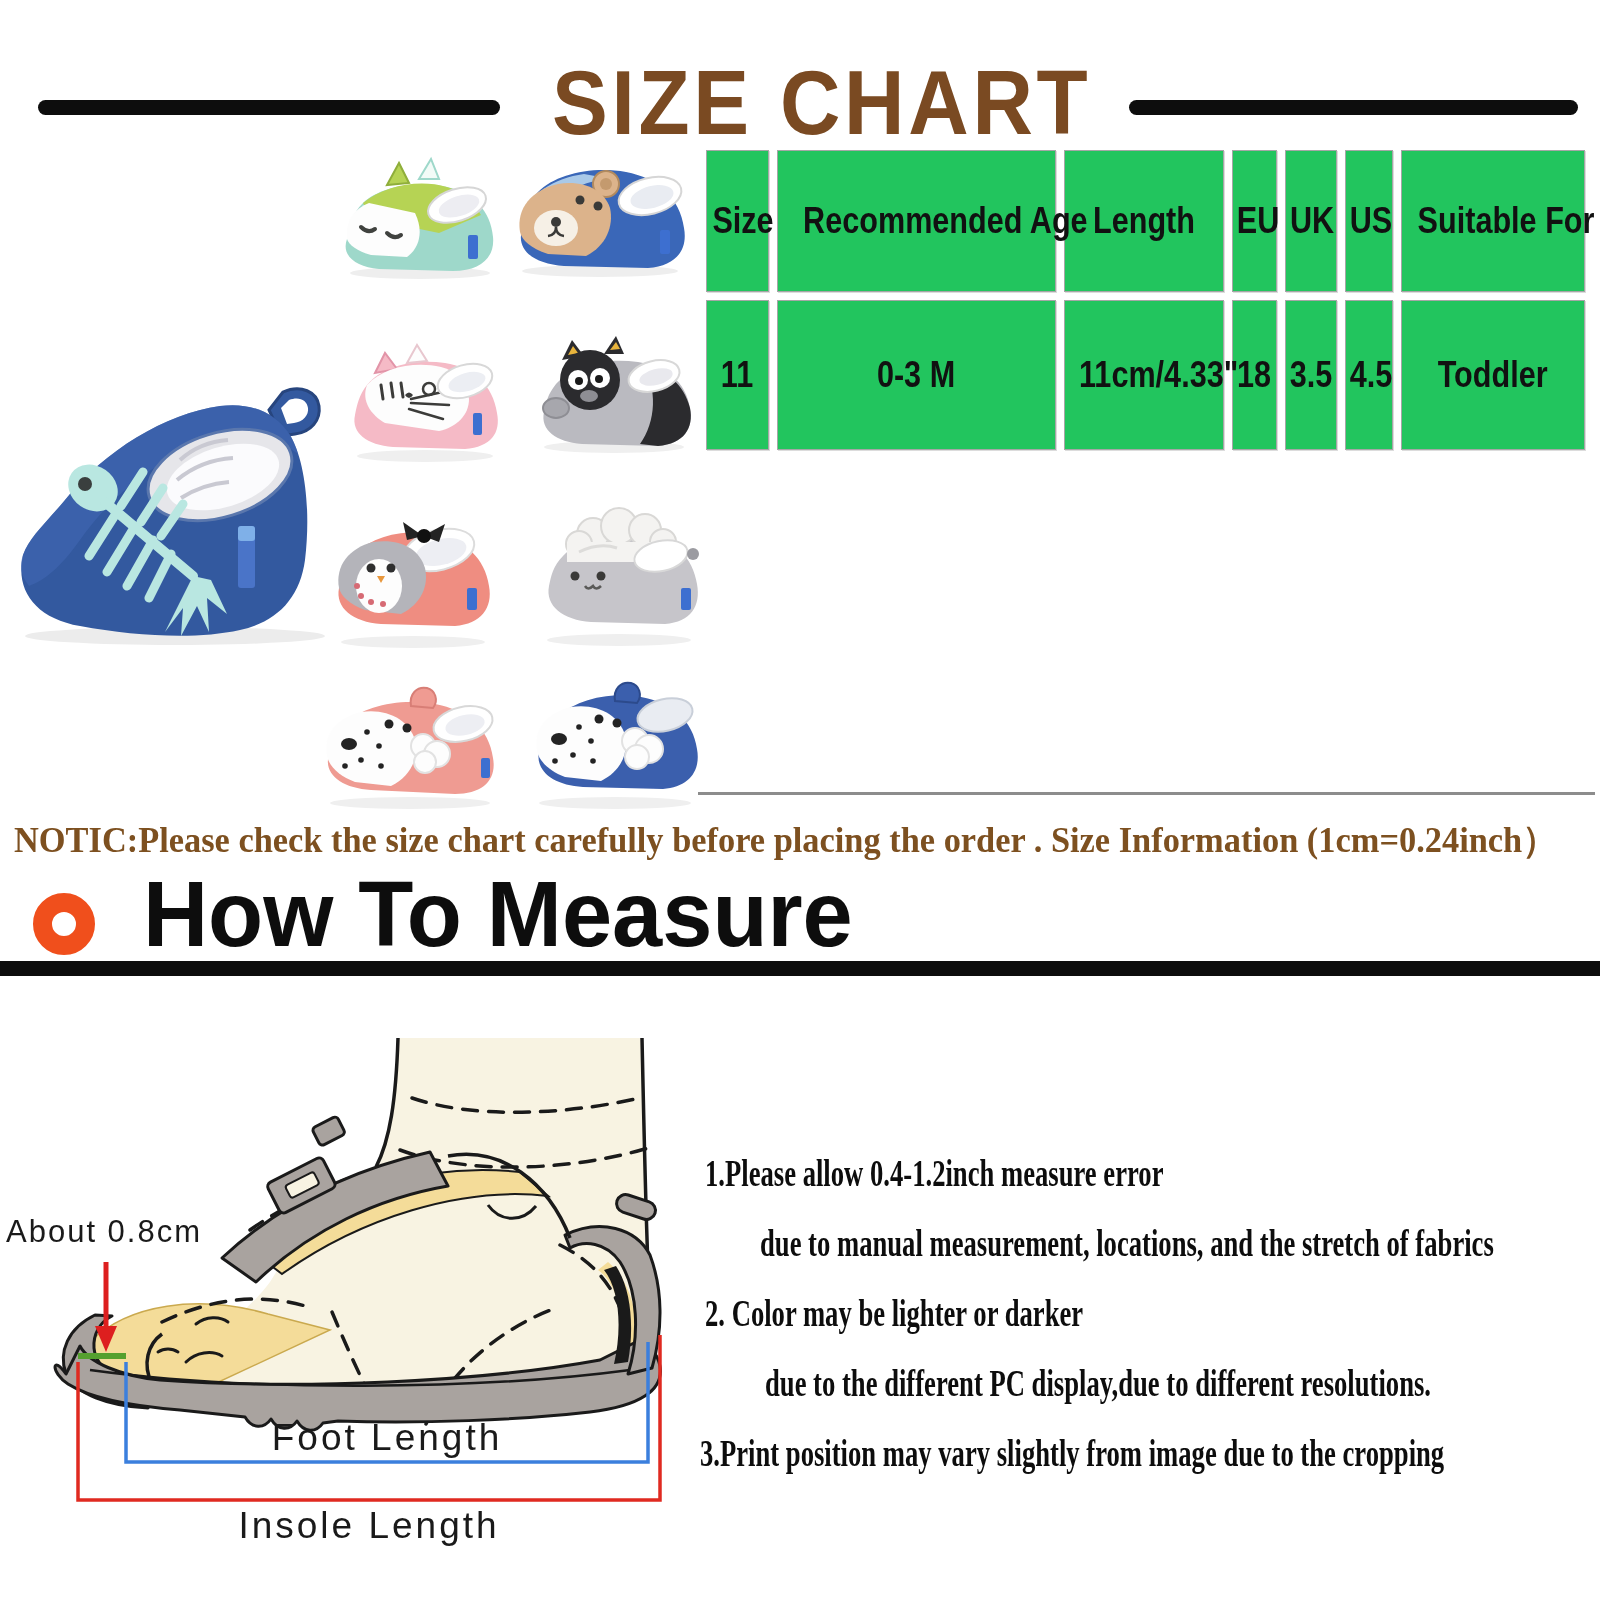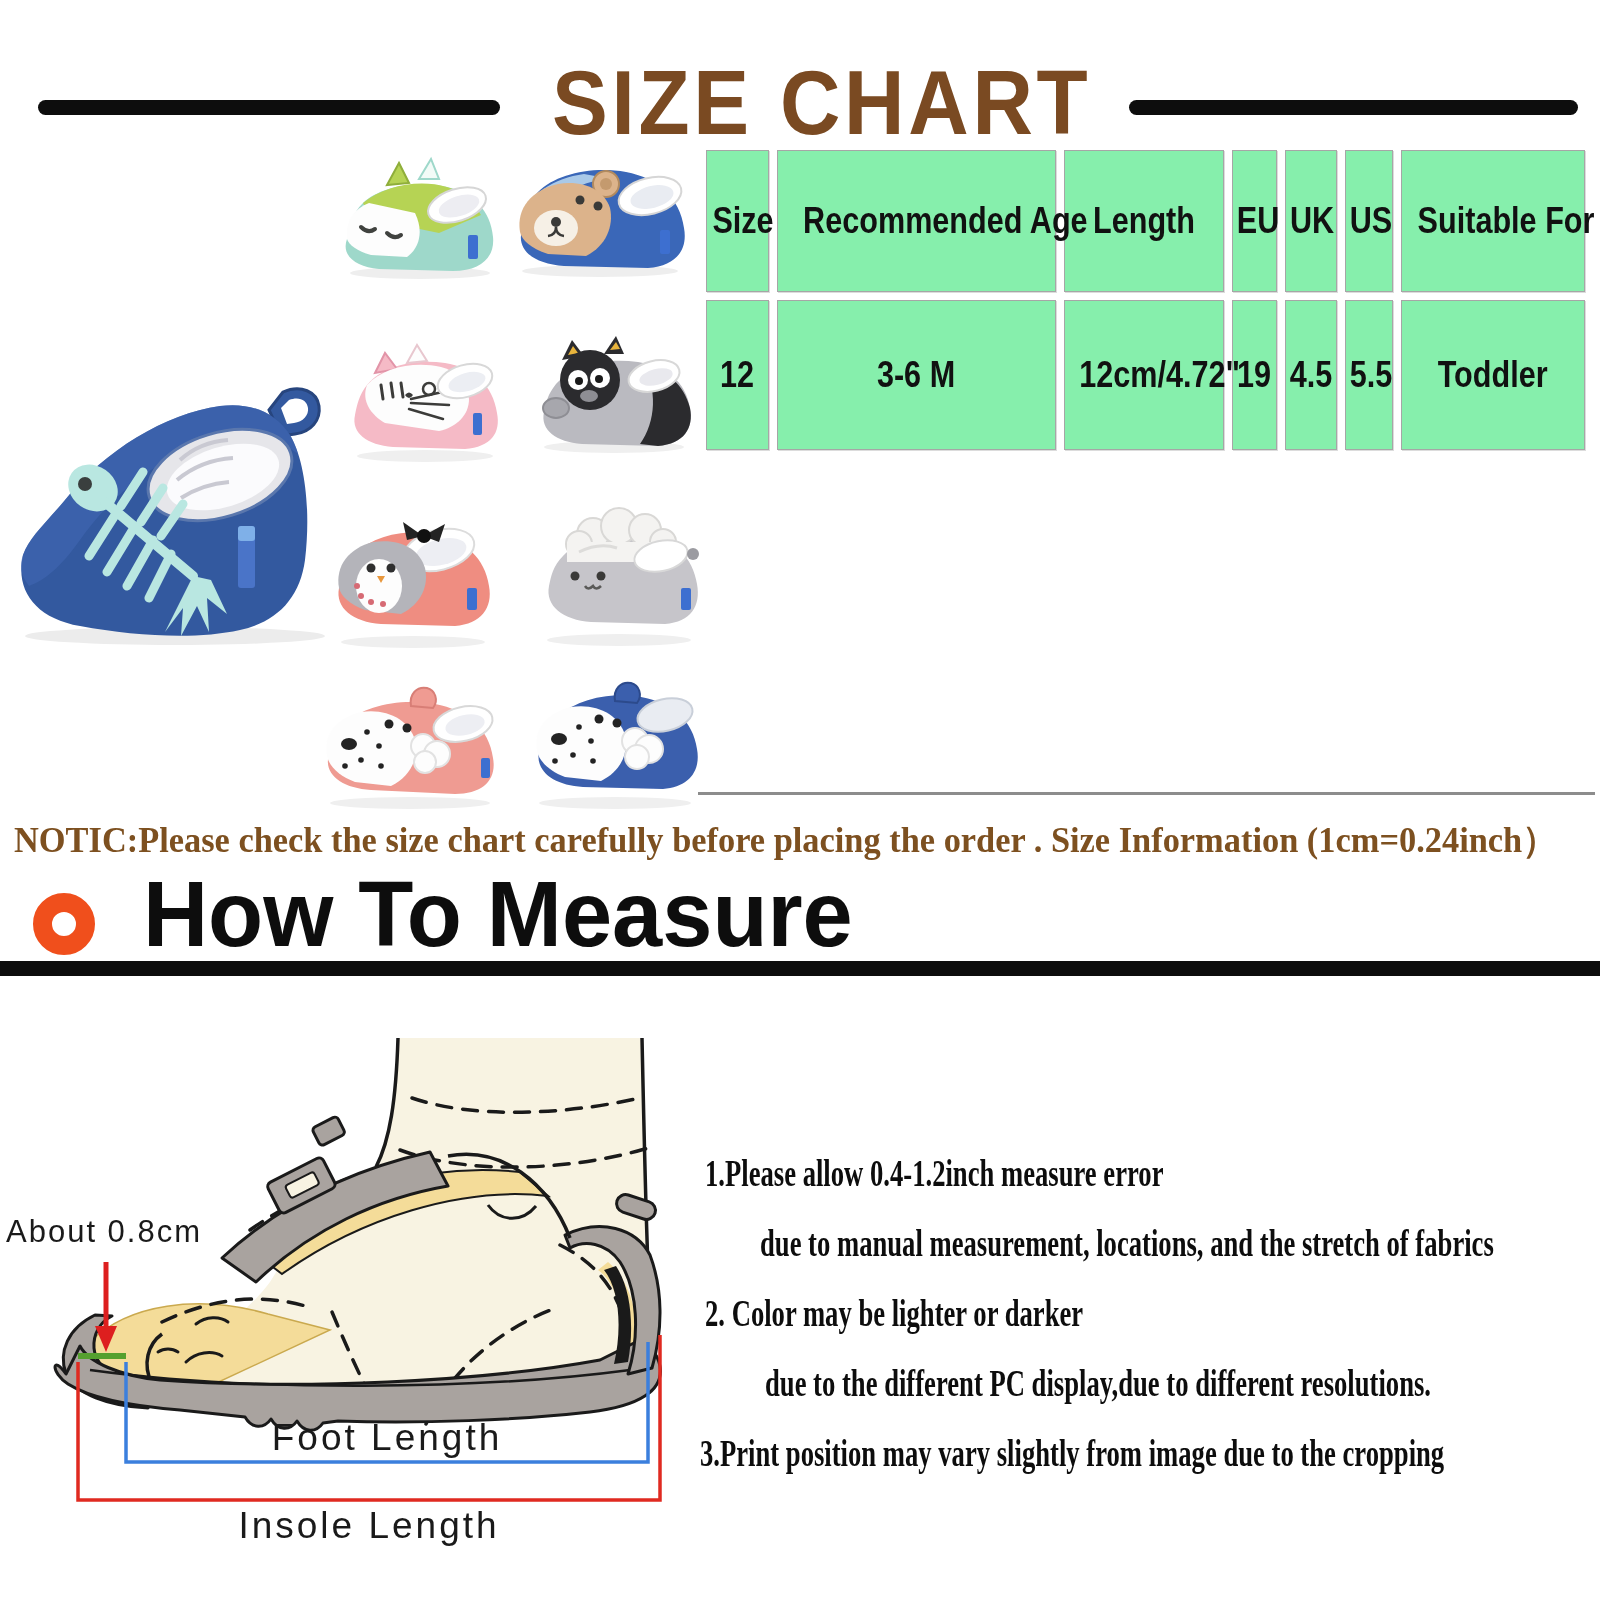--- a/index.html
+++ b/index.html
@@ -6,21 +6,21 @@
   #canvas{position:relative;width:1600px;height:1600px;background:#ffffff;overflow:hidden;
           font-family:"Liberation Sans", sans-serif;}
   .abs{position:absolute;}
   
   .title-bar{position:absolute;height:15px;background:#0d0d0d;border-radius:8px;top:100px;}
   #page-title{position:absolute;top:52px;left:552px;font-size:90px;font-weight:bold;color:#7a4a22;
               letter-spacing:4px;transform:scaleX(0.93);transform-origin:left;white-space:nowrap;}
   
   #size-table-wrap{position:absolute;left:698px;top:142px;width:895px;}
   table.size{border-collapse:separate;border-spacing:8px;table-layout:fixed;width:895px;}
-  table.size th,table.size td{border:1px solid #a6a6a6;background:#86efac;text-align:center;
+  table.size th,table.size td{border:1px solid #a6a6a6;background:#22c55e;text-align:center;
       vertical-align:middle;font-weight:bold;font-size:36px;color:#111;padding:0;
       box-shadow:1px 1px 0 #dcdcdc;}
   .cx{display:inline-block;transform:scaleX(0.85);transform-origin:center;white-space:nowrap;}
   #table-bottom-line{position:absolute;left:698px;top:792px;width:897px;height:3px;background:#8c8c8c;}
   
   #notice{position:absolute;left:14px;top:816px;font-family:"Liberation Serif",serif;font-weight:bold;
           font-size:36px;color:#7d5020;white-space:nowrap;transform:scaleX(0.955);transform-origin:left;}
   
   #htm-ring{position:absolute;left:33px;top:893px;width:24px;height:24px;border:19px solid #f04f1c;
             border-radius:50%;background:#fff;}
@@ -228,26 +228,26 @@
           <tr style="height:142px;">
         <th><span class="cx">Size</span></th>
         <th><span class="cx">Recommended Age</span></th>
         <th><span class="cx">Length</span></th>
         <th><span class="cx">EU</span></th>
         <th><span class="cx">UK</span></th>
         <th><span class="cx">US</span></th>
         <th><span class="cx">Suitable For</span></th>
       </tr>
       <tr style="height:150px;">
-        <td><span class="cx">12</span></td>
-        <td><span class="cx">3-6 M</span></td>
-        <td><span class="cx">12cm/4.72"</span></td>
-        <td><span class="cx">19</span></td>
+        <td><span class="cx">11</span></td>
+        <td><span class="cx">0-3 M</span></td>
+        <td><span class="cx">11cm/4.33"</span></td>
+        <td><span class="cx">18</span></td>
+        <td><span class="cx">3.5</span></td>
         <td><span class="cx">4.5</span></td>
-        <td><span class="cx">5.5</span></td>
         <td><span class="cx">Toddler</span></td>
       </tr>
     </tbody>
       </table>
   </div>
   <div id="table-bottom-line"></div>
 
   <div id="notice">NOTIC:Please check the size chart carefully before placing the order . Size Information (1cm=0.24inch）</div>
 
   <span id="htm-ring"></span>

